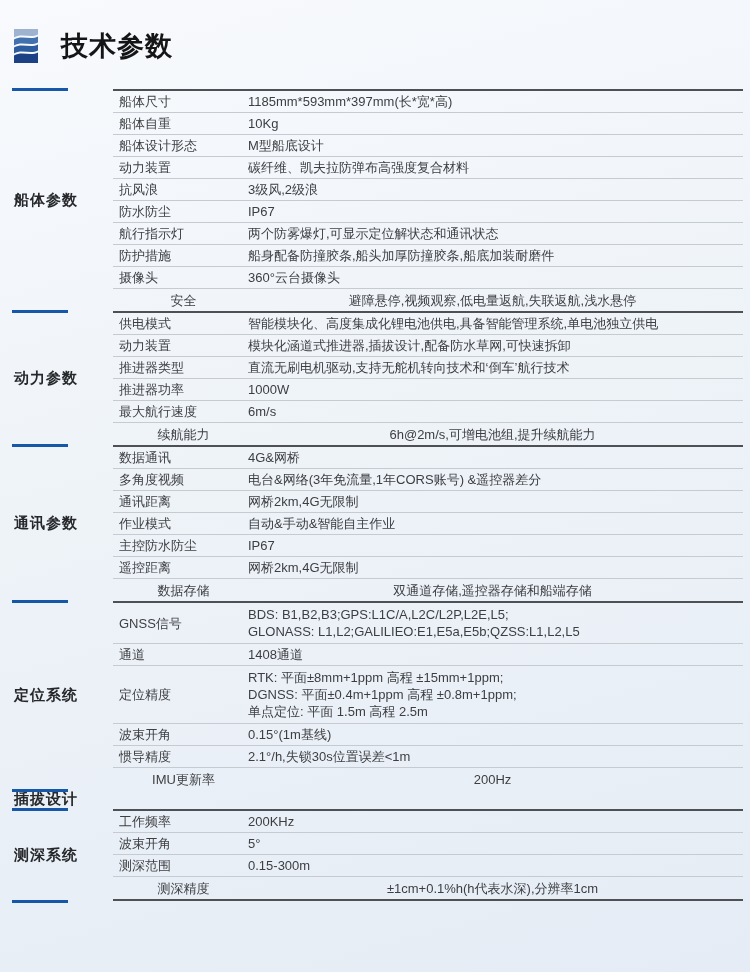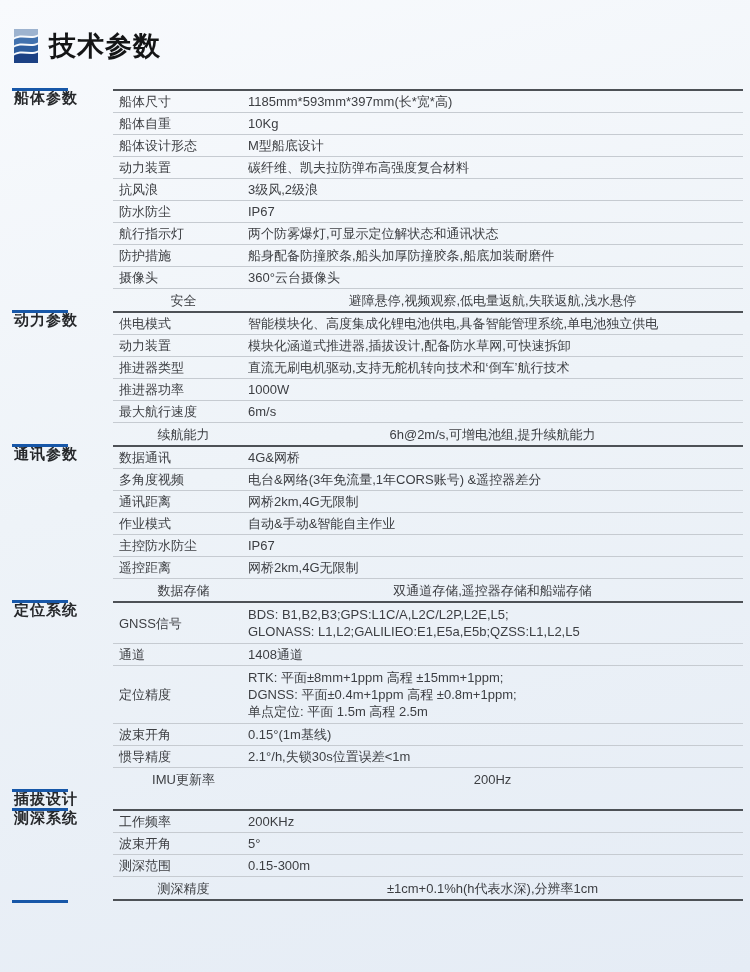--- a/index.html
+++ b/index.html
@@ -6,28 +6,28 @@
   body {
     width:750px; height:972px;
     background: linear-gradient(165deg, #f8fafd 0%, #eef3f8 45%, #e5ecf5 100%);
     font-family: "Liberation Sans", "DejaVu Sans", sans-serif;
     color:#3c3e42;
     overflow:hidden;
   }
   :root { --accent:#1757a8; --dark-line:#4d5156; --light-line:#c6cbd1; }
 
   
-  .header { display:flex; align-items:center; gap:11px; padding:28px 0 0 14px; height:36px; }
+  .header { display:flex; align-items:center; gap:23px; padding:28px 0 0 14px; height:36px; }
   .logo svg { display:block; }
   .title { font-size:27px; font-weight:bold; color:#141516; margin:0; letter-spacing:1px; }
 
   
   .content { margin-top:25px; }
   .section { display:flex; }
-  .rail { width:113px; flex:none; position:relative; display:flex; align-items:flex-start; }
+  .rail { width:113px; flex:none; position:relative; display:flex; align-items:center; }
   .rail-bar { position:absolute; top:-1px; left:12px; width:56px; height:3px; background:var(--accent); }
   .section:last-child .rail::after {
     content:""; position:absolute; bottom:-2px; left:12px; width:56px; height:3px; background:var(--accent);
   }
   .rail-label { margin-left:14px; font-weight:bold; font-size:15px; color:#26282b; letter-spacing:1px; white-space:nowrap; }
 
   .rows { flex:1; margin-right:7px; border-top:2px solid var(--dark-line); }
   .section:last-child .rows { border-bottom:2px solid var(--dark-line); }
   .row { display:flex; align-items:center; border-bottom:1px solid var(--light-line); min-height:22px; padding:1px 0; box-sizing:border-box; }
   .row:last-child { border-bottom:none;text-align:center; }

